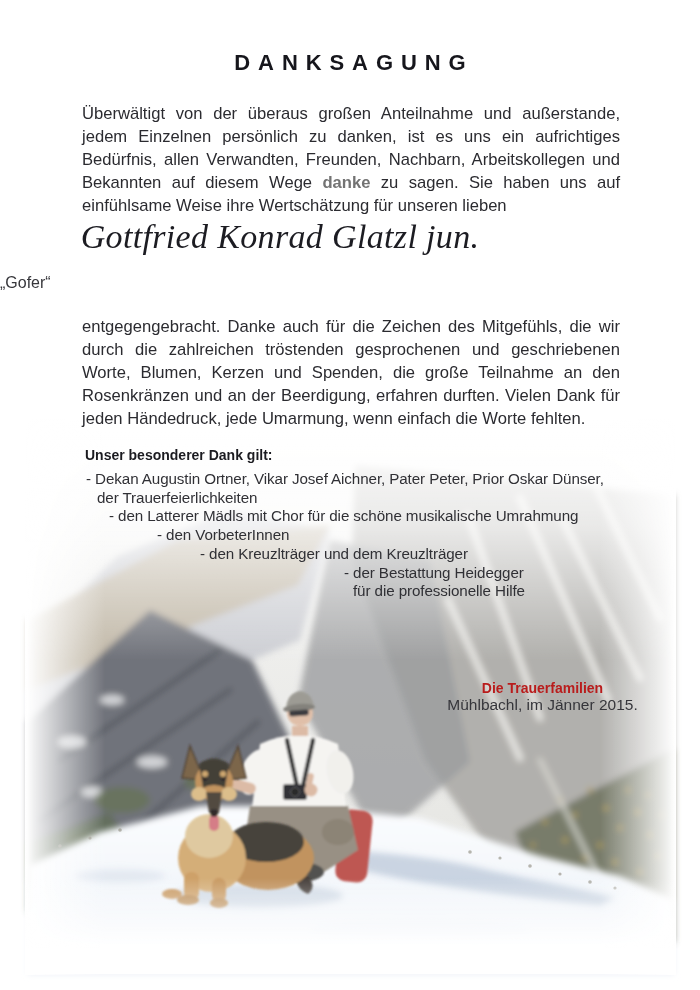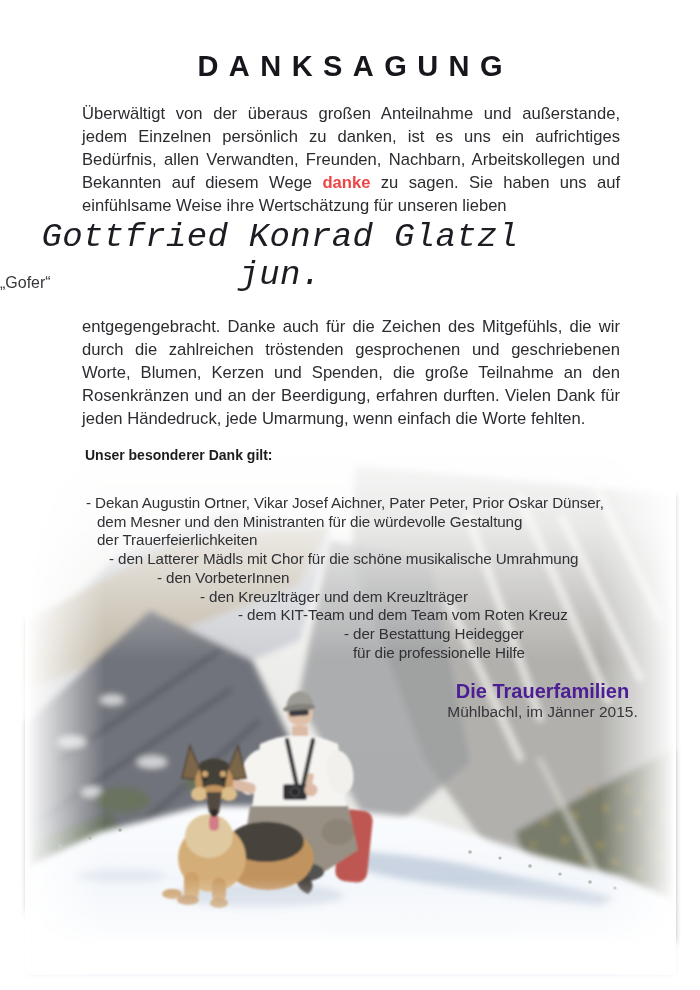--- a/index.html
+++ b/index.html
@@ -6,60 +6,60 @@
   body { width:700px; height:990px; font-family:"Liberation Sans", sans-serif; }
   .page { position:relative; width:700px; height:990px; overflow:hidden; background:#ffffff; }
 
   #photo { position:absolute; left:0; top:0; width:700px; height:990px; z-index:1; }
 
   .txt { position:absolute; z-index:2; color:#2e2e33; }
 
   .title {
     left:0; top:50px; width:700px; margin:0;
     text-align:center;
-    font-size:29px; font-weight:700;
+    font-size:22px; font-weight:700;
     letter-spacing:0.36em; text-indent:0.36em;
     color:#16161c;
   }
   .para {
     left:82px; top:102px; width:538px; margin:0;
     font-size:16.6px; line-height:23px;
     text-align:justify;
     color:#2b2b30;
   }
-  .para strong { font-weight:700; color:#ef4444; }
+  .para strong { font-weight:700; color:#737373; }
   .body2 { top:315px; }
 
   .name {
     left:0; top:218px; width:560px;
     text-align:center;
-    font-family:Liberation Mono, monospace;
+    font-family:Liberation Serif, serif;
     font-style:italic;
     font-size:34px; color:#1c1c22;
     letter-spacing:0.01em;
   }
   .nickname {
     left:0; top:274px; width:578px;
     text-align:left; font-size:16px; color:#36363b;
   }
 
   .thanks-heading {
     left:85px; top:447px;
     font-size:14px; font-weight:700; color:#1b1b20;
   }
   .thanks-list {
-    left:0; top:494px; width:700px;
+    left:0; top:470px; width:700px;
     font-size:15.2px; line-height:18.7px;
     letter-spacing:-0.1px;
     color:#303035;
   }
   .thanks-line { white-space:nowrap; }
 
   .closing-block { left:400px; top:680px; width:285px; text-align:center; }
-  .closing  { font-size:20px; font-weight:700; color:#4c1d95; }
+  .closing  { font-size:14px; font-weight:700; color:#b91c1c; }
   .dateline { margin-top:0; font-size:15.5px; color:#36363b; }
 </style>
 </head>
 <body>
 
 <div class="page">
 
   <svg id="photo" viewBox="0 0 700 990" xmlns="http://www.w3.org/2000/svg" aria-hidden="true">
     <defs>
       <linearGradient id="gSky" x1="0" y1="420" x2="0" y2="975" gradientUnits="userSpaceOnUse">
@@ -243,26 +243,24 @@
 
   <div class="txt name">Gottfried Konrad Glatzl jun.</div>
   <div class="txt nickname">„Gofer“</div>
 
   <p class="txt para body2">entgegengebracht. Danke auch für die Zeichen des Mitgefühls, die wir durch die zahlreichen tröstenden gesprochenen und geschriebenen Worte, Blumen, Kerzen und Spenden, die große Teilnahme an den Rosenkränzen und an der Beerdigung, erfahren durften. Vielen Dank für jeden Händedruck, jede Umarmung, wenn einfach die Worte fehlten.</p>
 
   <div class="txt thanks-heading">Unser besonderer Dank gilt:</div>
 
   <div class="txt thanks-list">
       <div class="thanks-line" style="padding-left: 86px;">- Dekan Augustin Ortner, Vikar Josef Aichner, Pater Peter, Prior Oskar Dünser,</div>
-      <div class="thanks-line" style="padding-left: 97px;">dem Mesner und den Ministranten für die würdevolle Gestaltung</div>
       <div class="thanks-line" style="padding-left: 97px;">der Trauerfeierlichkeiten</div>
       <div class="thanks-line" style="padding-left: 109px;">- den Latterer Mädls mit Chor für die schöne musikalische Umrahmung</div>
       <div class="thanks-line" style="padding-left: 157px;">- den VorbeterInnen</div>
       <div class="thanks-line" style="padding-left: 200px;">- den Kreuzlträger und dem Kreuzlträger</div>
-      <div class="thanks-line" style="padding-left: 238px;">- dem KIT-Team und dem Team vom Roten Kreuz</div>
       <div class="thanks-line" style="padding-left: 344px;">- der Bestattung Heidegger</div>
       <div class="thanks-line" style="padding-left: 353px;">für die professionelle Hilfe</div>
     </div>
 
   <div class="txt closing-block">
     <div class="closing">Die Trauerfamilien</div>
     <div class="dateline">Mühlbachl, im Jänner 2015.</div>
   </div>
 </div>
 

